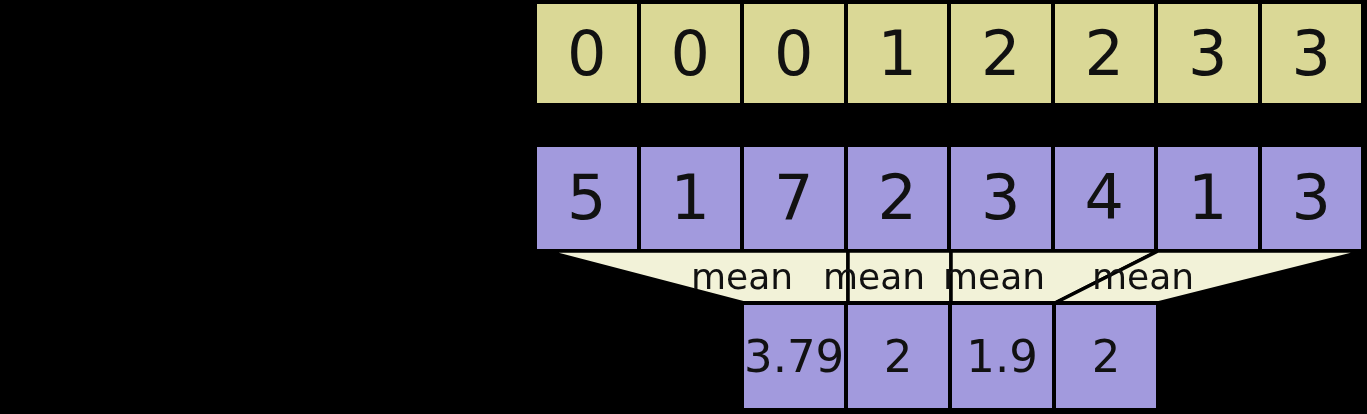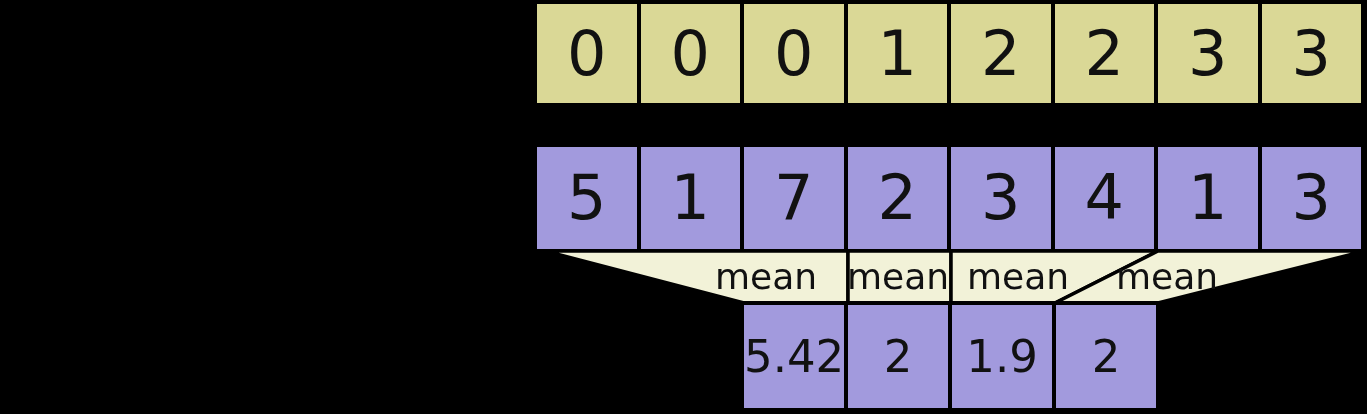--- a/index.html
+++ b/index.html
@@ -15,21 +15,21 @@
     flex:1;display:flex;align-items:center;justify-content:center;
     color:#111;font-size:62px;line-height:1;
   }
   .khaki{background:#dad896;}
   .purple{background:#a29add;}
   .row-bottom .cell{font-size:45px;}
   #funnel-band{position:absolute;left:533px;top:246px;width:834px;height:62px;}
   #funnel-band polygon{stroke:#000;stroke-width:3.5;stroke-linejoin:miter;}
   .mean-label{
     position:absolute;top:253px;height:48px;line-height:48px;width:150px;
-    text-align:center;font-size:36px;color:#111;
+    text-align:left;font-size:36px;color:#111;
   }
   .mean-1{left:691px;}
   .mean-2{left:823px;}
   .mean-3{left:943px;}
   .mean-4{left:1092px;}
 </style>
 </head>
 <body>
 
 <div id="canvas">
@@ -61,19 +61,19 @@
     <polygon points="848,251 951,251 951,303 848,303" fill="#f2f2d8"></polygon>
     <polygon points="951,251 1158,251 1055,303 951,303" fill="#f2f2d8"></polygon>
     <polygon points="1158,251 1365,251 1158,303 1055,303" fill="#f2f2d8"></polygon>
   </svg>
   <div class="mean-label mean-1">mean</div>
   <div class="mean-label mean-2">mean</div>
   <div class="mean-label mean-3">mean</div>
   <div class="mean-label mean-4">mean</div>
 
   <div class="row row-bottom">
-    <div class="cell purple">5.42</div>
+    <div class="cell purple">3.79</div>
     <div class="cell purple">2</div>
     <div class="cell purple">1.9</div>
     <div class="cell purple">2</div>
   </div>
 
 </div>
 
 </body></html>

